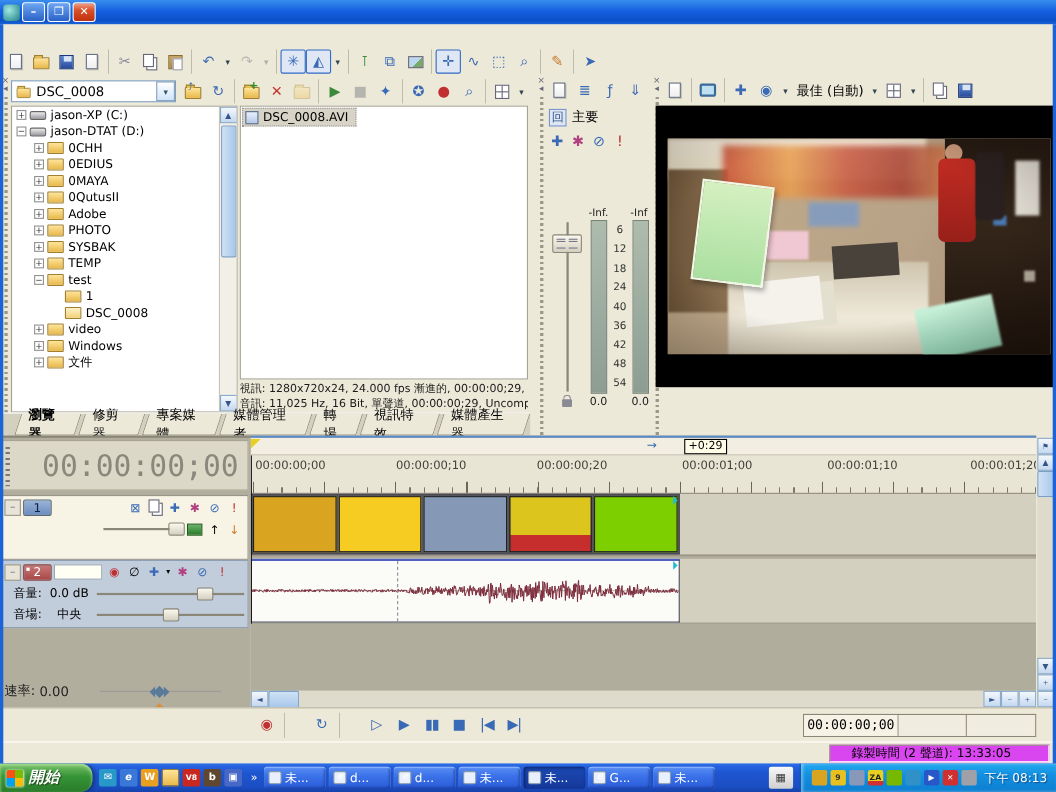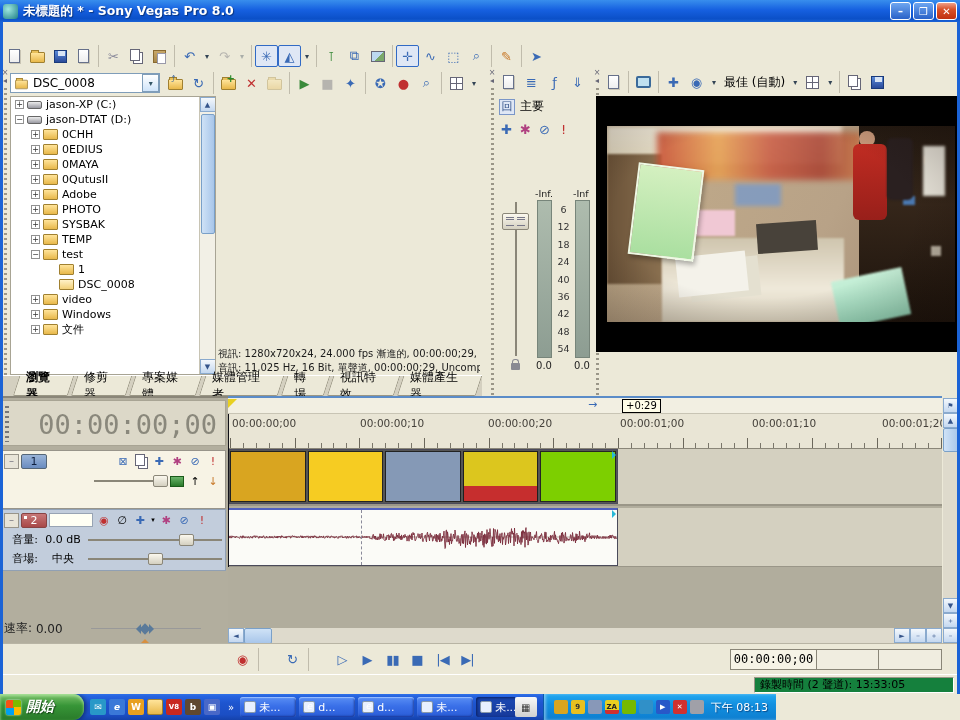--- a/index.html
+++ b/index.html
@@ -174,23 +174,23 @@
 .vsb-th{width:16px;height:24px;background:linear-gradient(90deg,#cfe2f6,#a8c6ea);border:1px solid #7aa0c8;border-radius:2px;}
 
 .transport{position:absolute;left:0;top:643px;width:960px;height:31px;background:#ece9d8;border-top:1px solid #b8b4a4;display:flex;align-items:center;padding-left:230px;}
 .transport .tbi{width:25px;height:23px;font-size:13px;}
 .tc-group{margin-left:auto;display:flex;margin-right:18px;border:1px solid #8a8678;height:21px;}
 .tcbox{width:86px;background:#f6f3e6;font-family:"DejaVu Sans Mono",monospace;font-size:12px;display:flex;align-items:center;justify-content:center;border-right:1px solid #8a8678;}
 .tcbox.empty{width:62px;background:#f0ede0;}
 .tcbox:last-child{border-right:none;}
 
 .statusbar{position:absolute;left:0;top:674px;width:960px;height:20px;background:#ece9d8;border-top:1px solid #fff;display:flex;justify-content:flex-end;align-items:center;padding-right:6px;}
-.st-seg{width:200px;height:16px;border:1px solid;border-color:#9a9688 #fff #fff #9a9688;display:flex;align-items:center;padding:0 5px;font-size:11px;background:#15803d;}
-
-.taskbar{position:absolute;left:0;top:694px;width:776px;height:26px;background:linear-gradient(180deg,#2f71e8,#2663e0 9%,#1e55cf 35%,#1b4ec4 80%,#1542ab);display:flex;align-items:stretch;overflow:hidden;}
+.st-seg{width:200px;height:16px;border:1px solid;border-color:#9a9688 #fff #fff #9a9688;display:flex;align-items:center;padding:0 19px;font-size:11px;background:#d946ef;}
+
+.taskbar{position:absolute;left:0;top:694px;width:960px;height:26px;background:linear-gradient(180deg,#2f71e8,#2663e0 9%,#1e55cf 35%,#1b4ec4 80%,#1542ab);display:flex;align-items:stretch;overflow:hidden;}
 .startbtn{width:84px;background:linear-gradient(180deg,#7bc26a,#379537 45%,#2c7f2c 90%);border-radius:0 11px 11px 0;display:flex;align-items:center;gap:5px;padding:0 12px 0 6px;color:#fff;font-weight:bold;font-style:italic;font-size:14px;text-shadow:1px 1px 1px #1a4a1a;box-shadow:inset 0 2px 3px #a8e098,2px 0 4px rgba(0,0,0,.4);flex:none;}
 .xpflag{width:15px;height:15px;border-radius:2px;background:conic-gradient(#7cbb00 0 25%,#ffbb00 0 50%,#00a1f1 0 75%,#f65314 0);box-shadow:0 0 2px #fff;}
 .qlaunch{display:flex;align-items:center;gap:3px;padding:0 6px;flex:none;}
 .qicon{width:16px;height:16px;border-radius:2px;display:flex;align-items:center;justify-content:center;font-size:9px;color:#fff;font-weight:bold;}
 .q1{background:#2898c8;}.q2{background:#3a78d8;font-style:italic;}.q3{background:#e8a020;}.q4{background:linear-gradient(#ffe49a,#e8b84a);border:1px solid #a08030;}.q5{background:#c82820;font-size:7px;}.q6{background:#604830;}.q7{background:#4868c8;}
 .qchev{color:#fff;font-size:10px;padding:0 2px;}
 .tkbtns{display:flex;align-items:center;gap:3px;flex:1;padding:0 4px;overflow:hidden;}
 .tkb{width:56px;height:20px;border-radius:3px;background:linear-gradient(180deg,#5a8ff5,#3a70e8 45%,#2a5cd8);box-shadow:inset 0 1px 1px #9cc0ff,inset -1px -1px 2px #1a3a9a;color:#fff;font-size:11px;display:flex;align-items:center;gap:3px;padding:0 4px;white-space:nowrap;overflow:hidden;flex:none;}
 .tkb.active{background:linear-gradient(180deg,#1b49b4,#16399a);box-shadow:inset 1px 1px 3px #0a2060;}
 .tkb .ic{width:12px;height:12px;flex:none;border-radius:2px;background:#e8f0ff;border:1px solid #89a;}
@@ -205,21 +205,20 @@
 .clock{color:#fff;font-size:11px;margin-left:4px;text-shadow:1px 1px 1px #0a4a8a;}
 .sideframe{position:absolute;width:3px;top:22px;height:672px;background:#1b63d6;z-index:5;}
 </style>
 </head>
 <body>
 
 <div id="root">
 
   <div class="titlebar">
     <span class="appicon"></span>
-    <span class="title">未標題的 * - Sony Vegas Pro 8.0</span>
     <span class="winbtn">–</span>
     <span class="winbtn">❒</span>
     <span class="winbtn close">✕</span>
   </div>
 
 
   <div class="maintoolbar">
 
   <span class="tbi">
         <span class="mi mi-page"></span>
@@ -467,20 +466,28 @@
             <span class="ticon"></span>
             <span>文件</span>
           </div>
         </div>
       <div class="tree-sb">
         <span class="sbtn">▲</span>
         <span class="sb-thumb" style="height:120px;margin-top:2px;"></span>
         <span style="flex:1;"></span>
         <span class="sbtn">▼</span>
       </div>
+    </div>
+    <div class="filelist">
+      <div>
+        
+      <div class="fitem">
+            <span class="mi mi-media"></span>
+            <span>DSC_0008.AVI</span>
+          </div></div>
     </div>
     <div class="exinfo">
       <div>視訊: 1280x720x24, 24.000 fps 漸進的, 00:00:00;29, So</div>
       <div>音訊: 11,025 Hz, 16 Bit, 單聲道, 00:00:00;29, Uncompre</div>
     </div>
     <div class="ex-tabs">
 
     <span class="tab active">
           <span>瀏覽器</span>
         </span>

